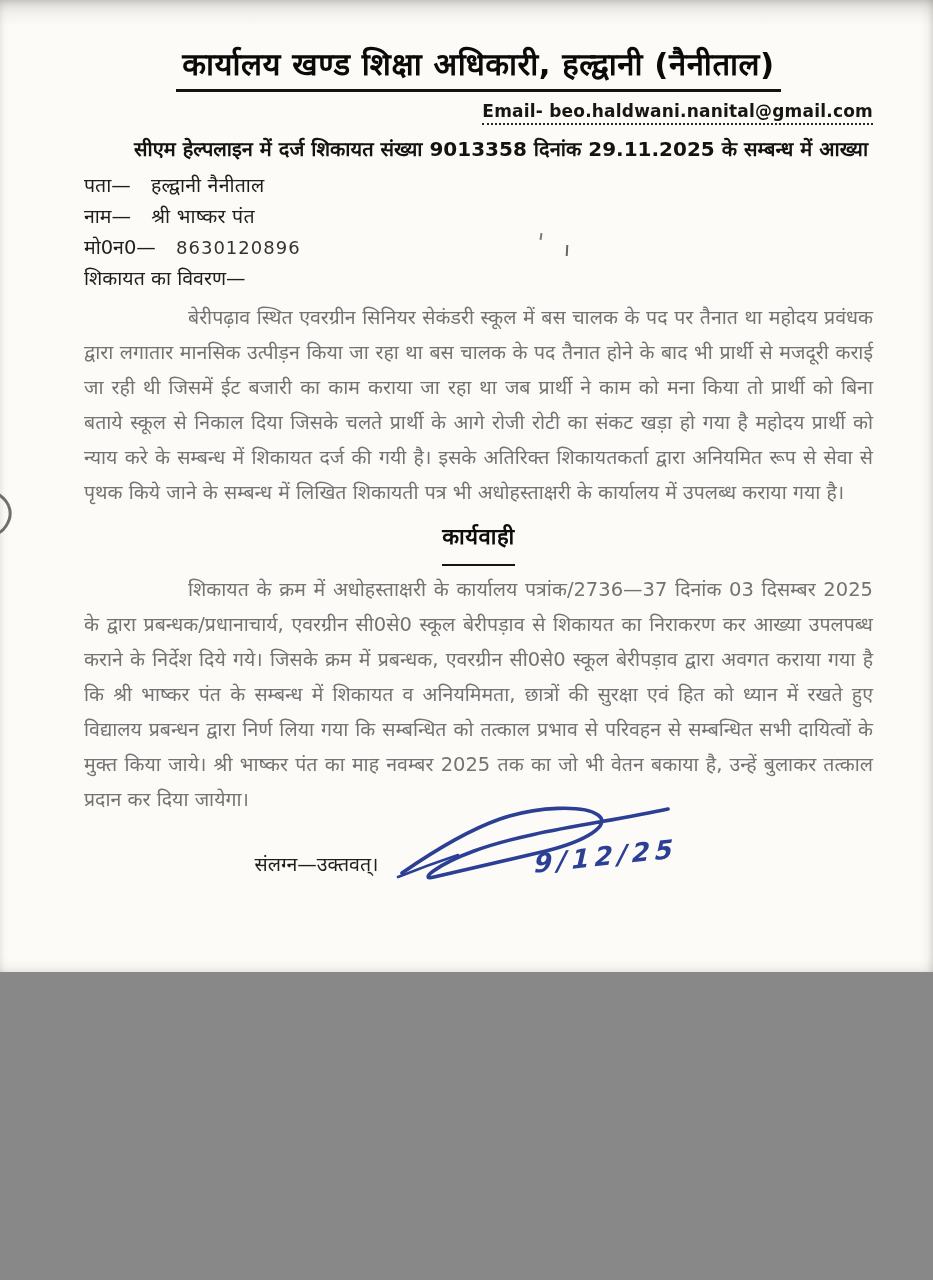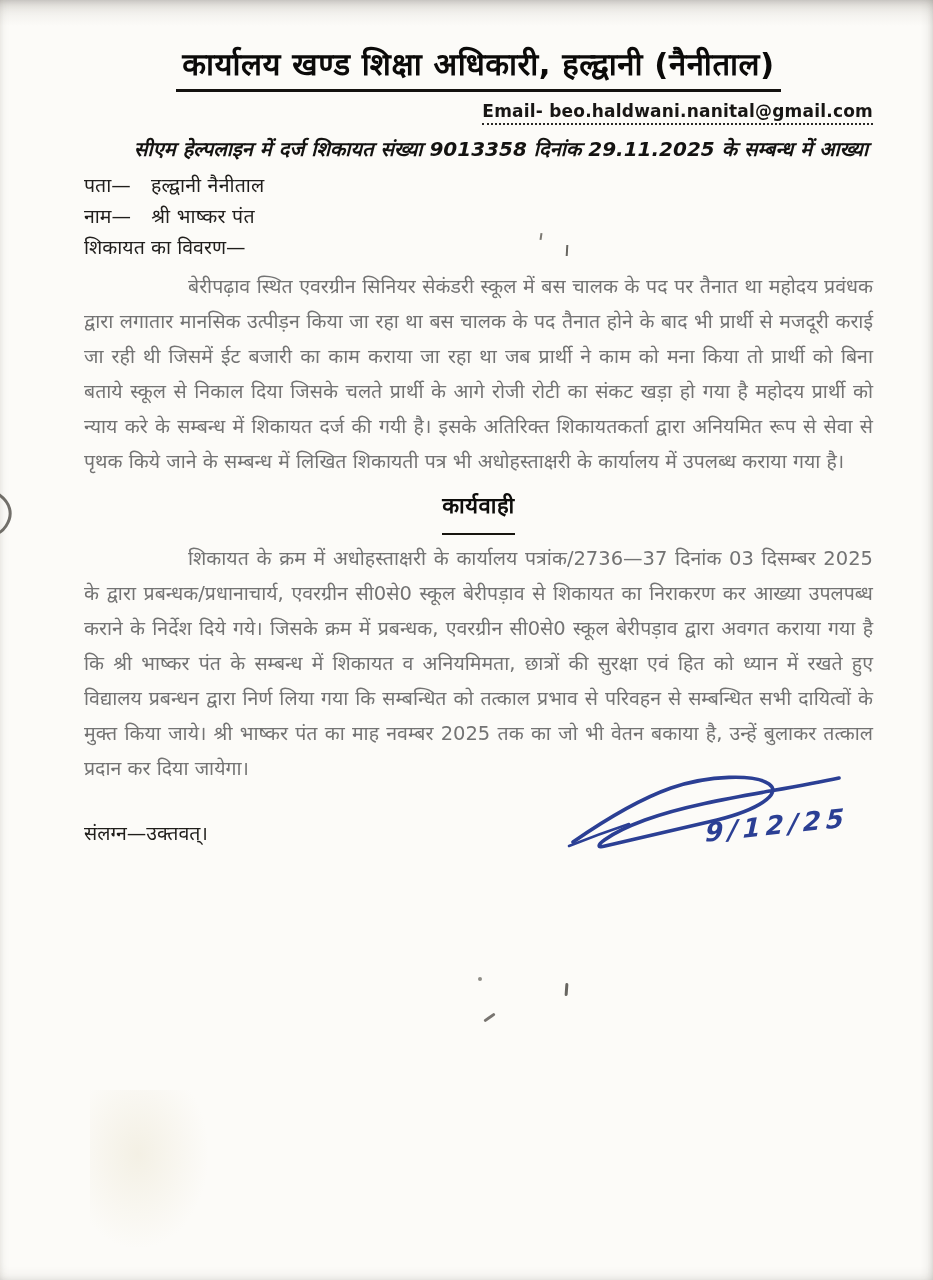--- a/index.html
+++ b/index.html
@@ -1,18 +1,18 @@
 <!DOCTYPE html>
 <html lang="hi"><head>
 <meta charset="utf-8">
 <style>
   html,body{margin:0;padding:0;background:#888;}
   .page{
     position:relative;
-    width:933px;height:1280px;
+    width:933px;height:972px;
     margin:0 auto;
     background:#fcfbf8;
     box-shadow:inset 0 10px 14px -10px rgba(60,55,48,.35),
                inset -8px 0 12px -8px rgba(60,55,48,.25),
                inset 8px 0 12px -10px rgba(60,55,48,.15),
                inset 0 -10px 16px -12px rgba(60,55,48,.2);
     font-family:"DejaVu Sans","Liberation Sans",sans-serif;
     color:#1c1b1a;
     overflow:hidden;
     box-sizing:border-box;
@@ -38,21 +38,20 @@
     display:inline-block;
     font-size:17px;font-weight:bold;color:#181614;
     border-bottom:2px dotted #2a2826;
     padding-bottom:2px;letter-spacing:.2px;
   }
   .subject-line{
     margin-top:9px;
     padding-left:50px;
     font-size:20px;font-weight:bold;color:#141311;
     line-height:30px;
-    font-style:italic;
   }
   .fields{margin-top:6px;}
   .field-row{line-height:31px;font-size:19.5px;color:#201e1c;}
   .field-label{margin-right:14px;}
   .field-value{letter-spacing:.2px;}
   .mobile-value{font-size:18px;letter-spacing:1px;color:#35332f;}
   .body-para{
     margin:6px 0 0 0;
     font-size:19.5px;line-height:35px;
     text-align:justify;color:#737373;
@@ -61,21 +60,21 @@
   .action-heading{
     text-align:center;margin:10px 0 4px 0;
   }
   .action-heading span{
     display:inline-block;
     font-size:22px;font-weight:bold;color:#0e0d0b;
     border-bottom:2.5px solid #17150f;
     padding-bottom:14px;letter-spacing:.5px;
   }
   .closing-row{
-    display:flex;justify-content:space-between;align-items:flex-start;
+    display:flex;justify-content:center;align-items:flex-start;
     margin-top:4px;
   }
   .enclosure{
     font-size:19.5px;line-height:35px;color:#201e1b;
     padding-top:26px;
   }
   .signature-block{
     width:310px;text-align:center;position:relative;
     margin-right:14px;margin-top:-18px;
   }
@@ -123,20 +122,24 @@
   <div class="fields">
     <div class="field-row">
       <span class="field-label">पता—</span>
       <span class="field-value">हल्द्वानी नैनीताल</span>
     </div>
     <div class="field-row">
       <span class="field-label">नाम—</span>
       <span class="field-value">श्री भाष्कर पंत</span>
     </div>
     <div class="field-row">
+      <span class="field-label">मो0न0—</span>
+      <span class="field-value mobile-value">8630120896</span>
+    </div>
+    <div class="field-row">
       <span class="field-label">शिकायत का विवरण—</span>
     </div>
   </div>
 
   <p class="body-para indent">बेरीपढ़ाव स्थित एवरग्रीन सिनियर सेकंडरी स्कूल में बस चालक के पद पर तैनात था महोदय प्रवंधक द्वारा लगातार मानसिक उत्पीड़न किया जा रहा था बस चालक के पद तैनात होने के बाद भी प्रार्थी से मजदूरी कराई जा रही थी जिसमें ईट बजारी का काम कराया जा रहा था जब प्रार्थी ने काम को मना किया तो प्रार्थी को बिना बताये स्कूल से निकाल दिया जिसके चलते प्रार्थी के आगे रोजी रोटी का संकट खड़ा हो गया है महोदय प्रार्थी को न्याय करे के सम्बन्ध में शिकायत दर्ज की गयी है। इसके अतिरिक्त शिकायतकर्ता द्वारा अनियमित रूप से सेवा से पृथक किये जाने के सम्बन्ध में लिखित शिकायती पत्र भी अधोहस्ताक्षरी के कार्यालय में उपलब्ध कराया गया है।</p>
 
   <h2 class="action-heading">
     <span>कार्यवाही</span>
   </h2>
 

